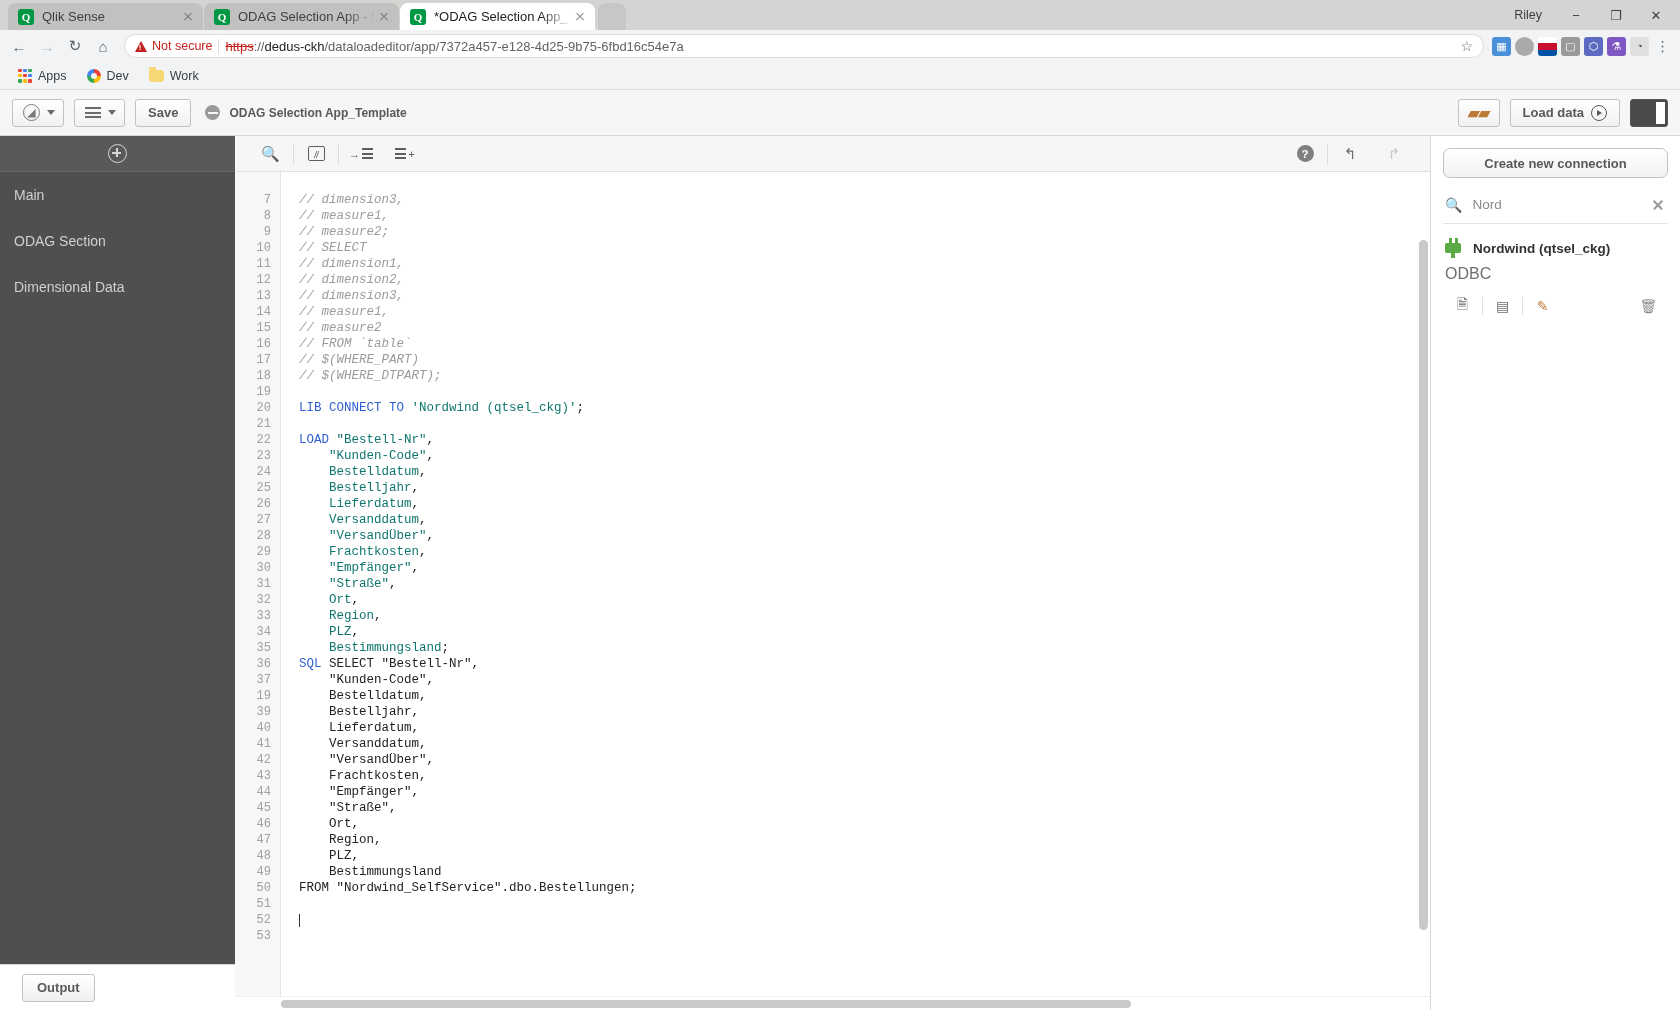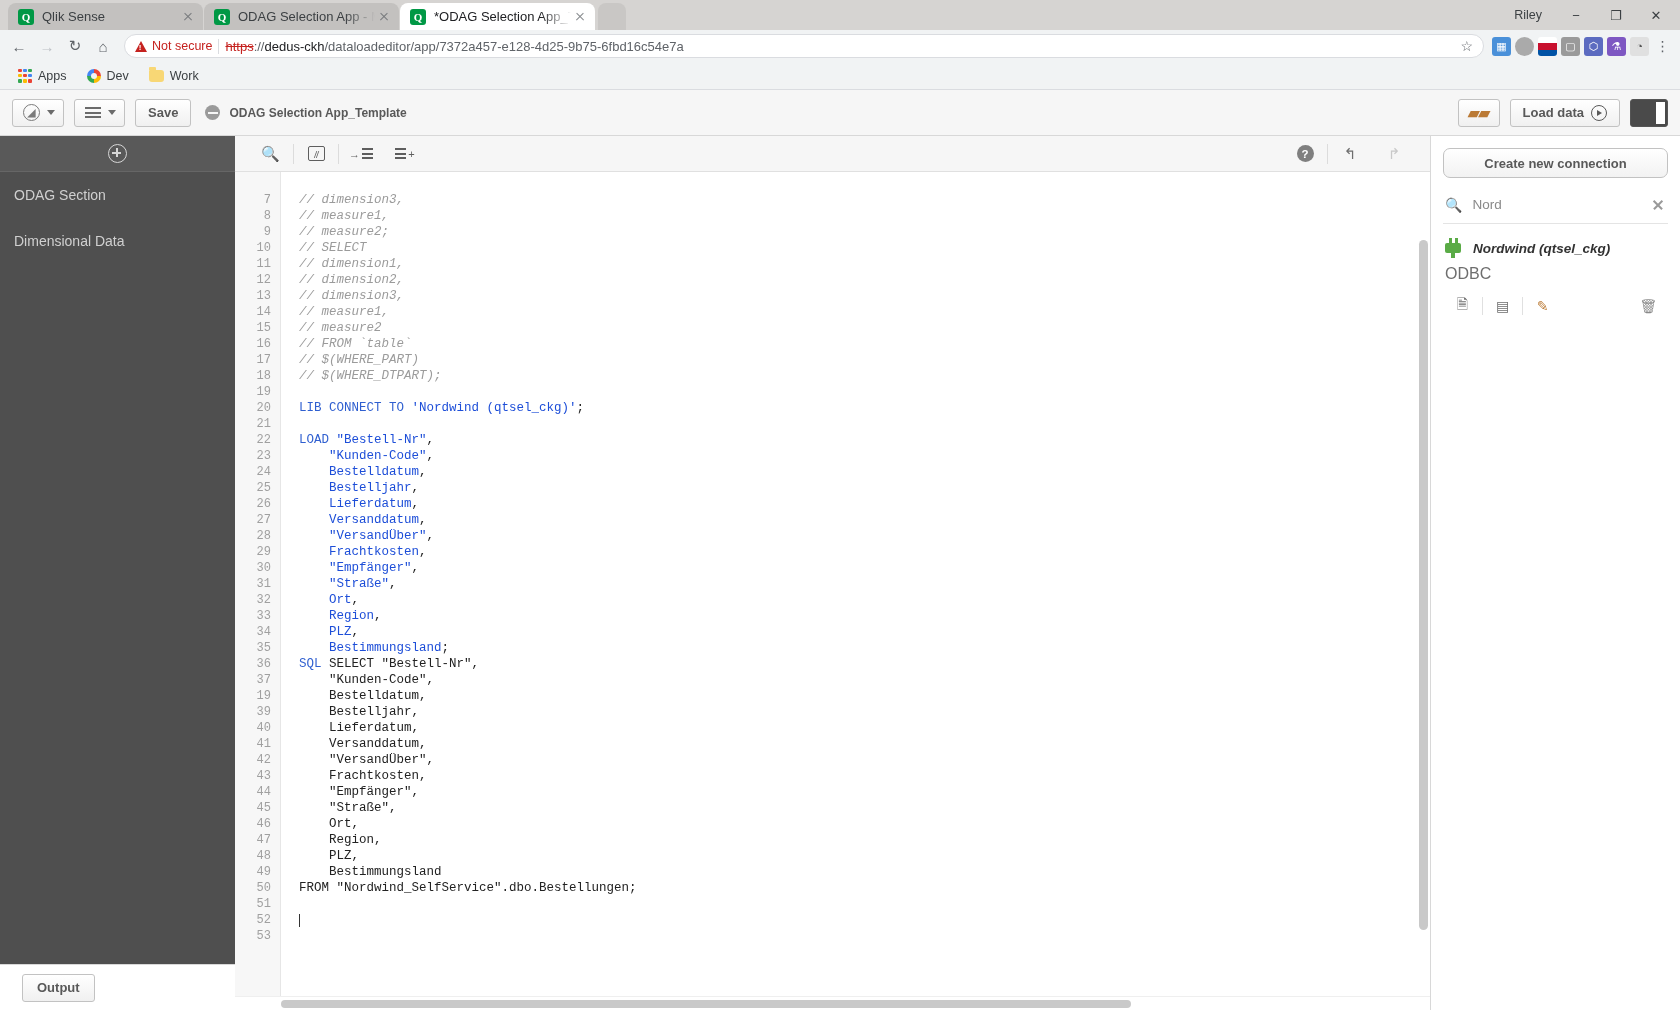--- a/index.html
+++ b/index.html
@@ -271,21 +271,21 @@
     line-height: 16px; color: #a0a0a0; padding-right: 9px;
   }
   .code-lines {
     flex: 1; padding: 20px 0 0 18px; overflow: hidden;
     font-family: "Liberation Mono", monospace; font-size: 12.5px; line-height: 16px;
     white-space: pre;
   }
   .code-lines .ln { height: 16px; }
   .cmt { color: #9b9b9b; font-style: italic; }
   .kw  { color: #2f5fd0; }
-  .fld { color: #1d4ed8; text-align: right; }
+  .fld { color: #0f766e; text-align: right; }
   .plain { color: #222; }
   .cursor-line { display: inline-block; width: 1px; height: 13px; background: #333;
     vertical-align: text-bottom; }
 
   .v-scroll {
     position: absolute; right: 2px; top: 68px; width: 9px; height: 690px;
     background: #c9c9c9; border-radius: 5px;
   }
   .h-scroll-track {
     height: 14px; background: #fff; border-top: 1px solid #efefef;
@@ -335,21 +335,21 @@
     background: #5aab46; border-radius: 2px;
   }
   .plug-ico .pin1, .plug-ico .pin2 {
     position: absolute; top: 0; width: 3px; height: 6px; background: #5aab46;
   }
   .plug-ico .pin1 { left: 5.5px; }
   .plug-ico .pin2 { left: 11.5px; }
   .plug-ico .stem {
     position: absolute; left: 8px; top: 15px; width: 4px; height: 5px; background: #5aab46;
   }
-  .conn-name { font-size: 13.5px; font-weight: bold; color: #333; font-style: italic; }
+  .conn-name { font-size: 13.5px; font-weight: bold; color: #333; }
   .conn-type { font-size: 16px; color: #6e6e6e; margin: 7px 0 0 2px; }
   .conn-actions {
     display: flex; align-items: center; margin-top: 10px; gap: 0;
   }
   .ca {
     width: 39px; height: 26px; display: flex; align-items: center;
     justify-content: center; color: #6e6e6e; font-size: 14px; cursor: pointer;
   }
   .ca-sep { width: 1px; height: 18px; background: #e0e0e0; }
   .ca.trash { margin-left: auto; color: #8a8a8a; }
@@ -467,20 +467,23 @@
       <i></i>
     </div>
   </div>
 </div>
 
 <div class="app-body">
 
   <div class="sidebar">
     <div class="sidebar-add">
       <span class="plus-circle"></span>
+    </div>
+    <div class="section-item">
+      <span class="sec-label">Main</span>
     </div>
     <div class="section-item">
       <span class="sec-label">ODAG Section</span>
     </div>
     <div class="section-item">
       <span class="sec-label">Dimensional Data</span>
     </div>
     <div class="sidebar-spacer"></div>
     <div class="output-bar">
       <div class="output-btn">Output</div>

